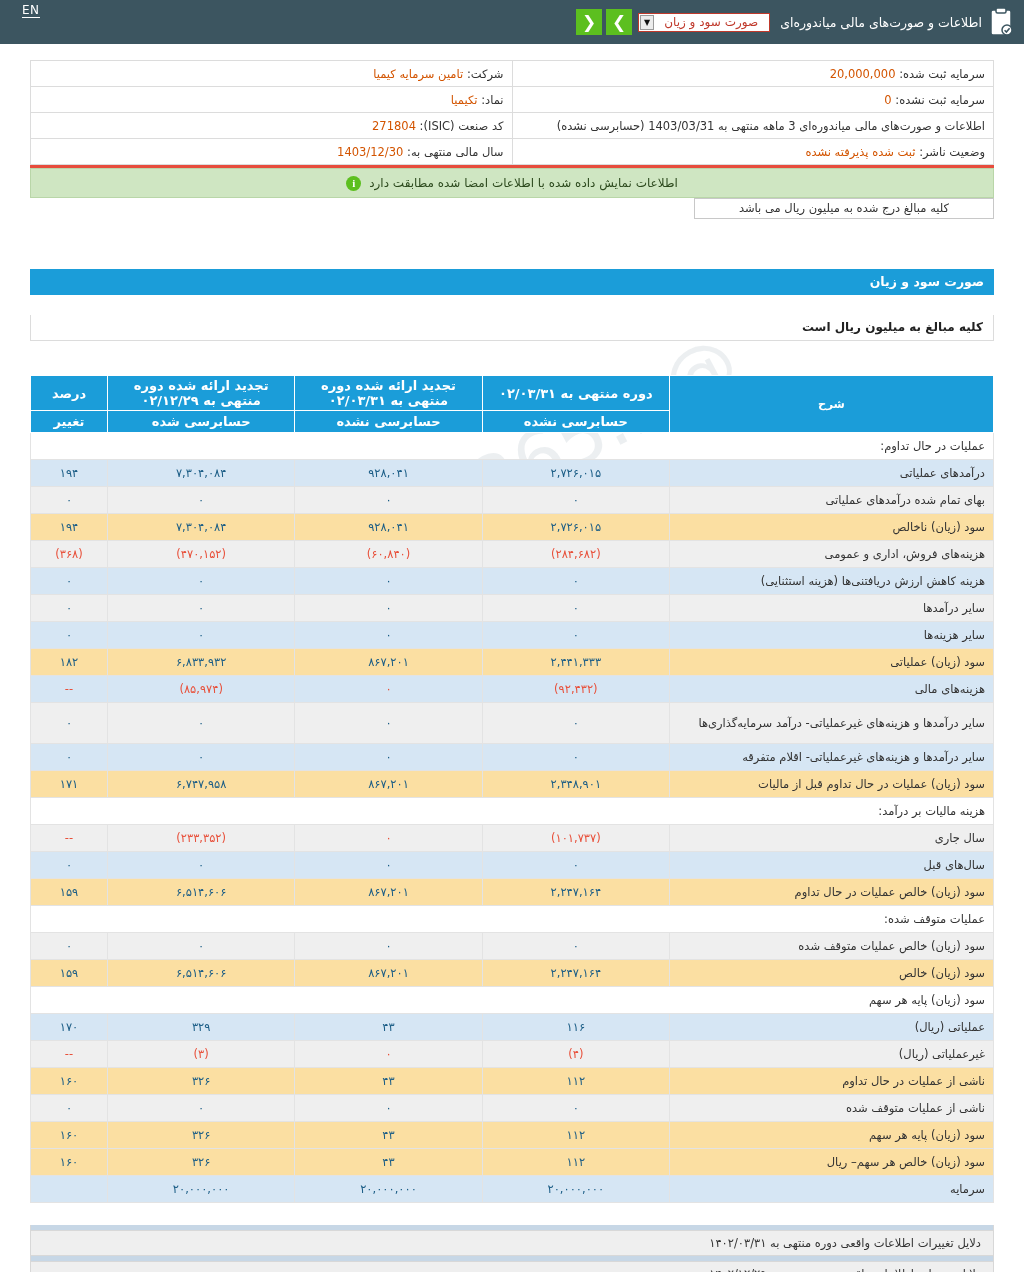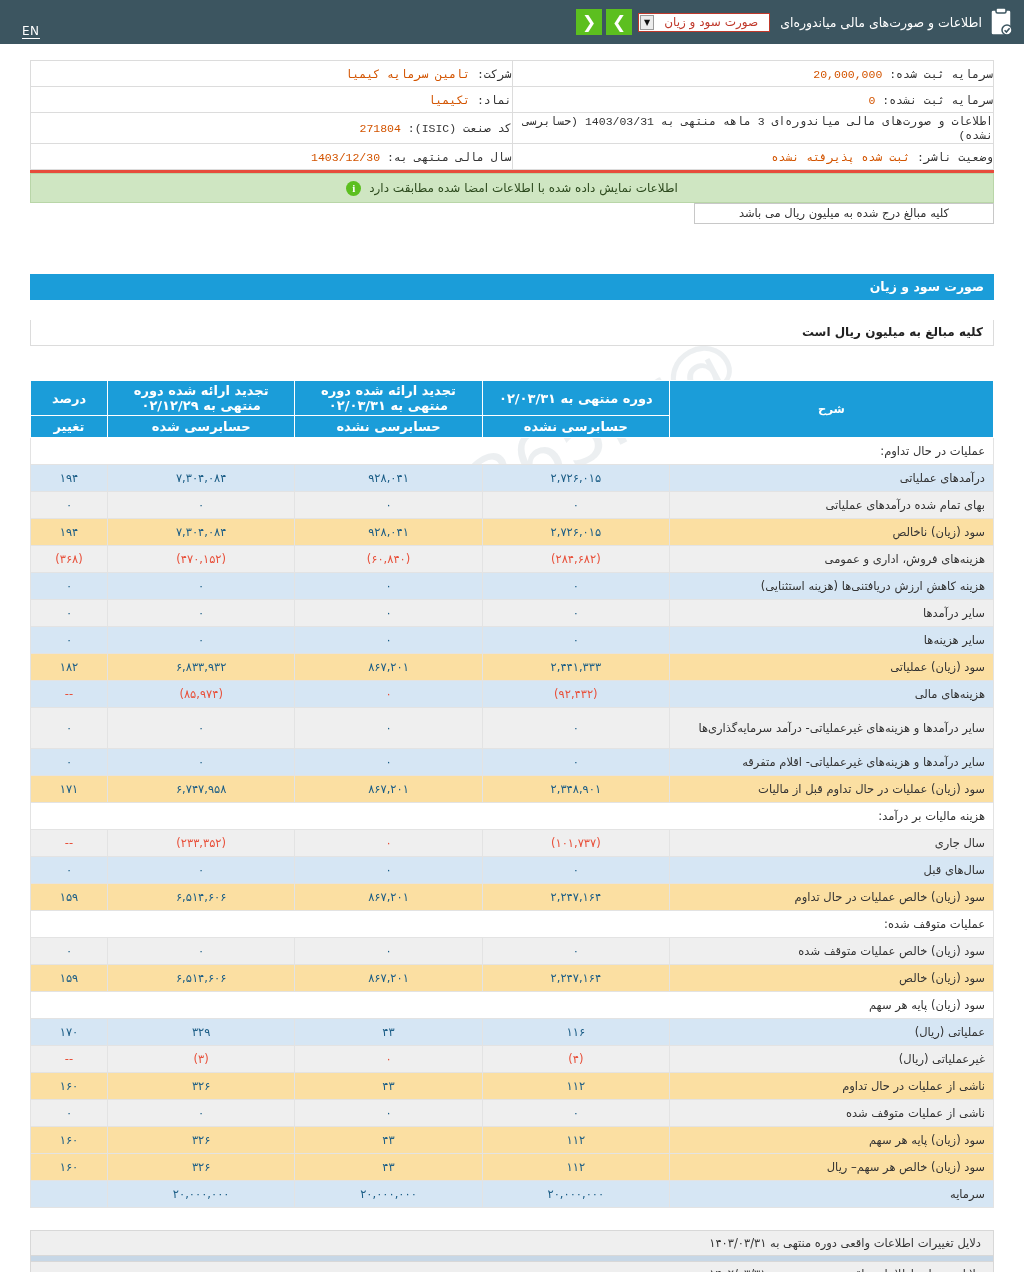--- a/index.html
+++ b/index.html
@@ -73,44 +73,43 @@
     font-size: 17px;
     line-height: 26px;
     text-align: center;
     margin-left: 4px;
     flex: none;
     font-weight: bold;
   }
   .en-link {
     position: absolute;
     left: 22px;
-    top: 24px;
+    top: 3px;
     color: #ffffff;
     font-size: 12px;
     border-bottom: 1px solid #ffffff;
     padding-bottom: 0;
     letter-spacing: .5px;
   }
 
   
   .wrap { padding: 0 30px; box-sizing: border-box; }
   table.info {
     width: 964px;
     border-collapse: collapse;
     margin-top: 16px;
     table-layout: fixed;
   }
   table.info td {
     border: 1px solid #dcdcdc;
     height: 23px;
     font-size: 11.5px;
     color: #333;
-    padding: 1px 0;
+    padding: 1px 8px;
     vertical-align: middle;
-    font-family: Liberation Mono, monospace;
   }
   table.info td.right-cell { text-align: right; }
   .lbl { color: #333; }
   .val { color: #d35400; }
 
   .redline {
     width: 964px;
     height: 3px;
     background: #e74c3c;
     margin: 0 auto;
@@ -534,21 +533,20 @@
             <td class="desc">سرمایه</td>
             <td class="num">۲۰,۰۰۰,۰۰۰</td>
             <td class="num">۲۰,۰۰۰,۰۰۰</td>
             <td class="num">۲۰,۰۰۰,۰۰۰</td>
             <td class="num"></td>
           </tr>
         </tbody>
     </table>
 
     <div class="links">
-      <div class="link-row">دلایل تغییرات اطلاعات واقعی دوره منتهی به ۱۴۰۳/۰۳/۳۱</div>
       <div class="link-sep"></div>
       <div class="link-row">دلایل تغییرات اطلاعات واقعی دوره منتهی به ۱۴۰۲/۰۳/۳۱</div>
       <div class="link-sep"></div>
       <div class="link-row">دلایل تغییرات اطلاعات واقعی دوره منتهی به ۱۴۰۲/۱۲/۲۹</div>
 
     </div>
 
   </div>
 
 </div>

